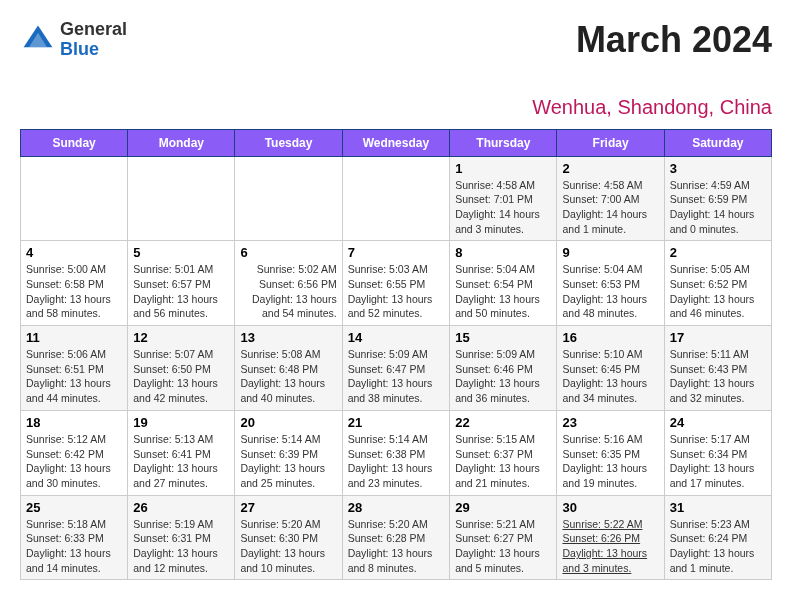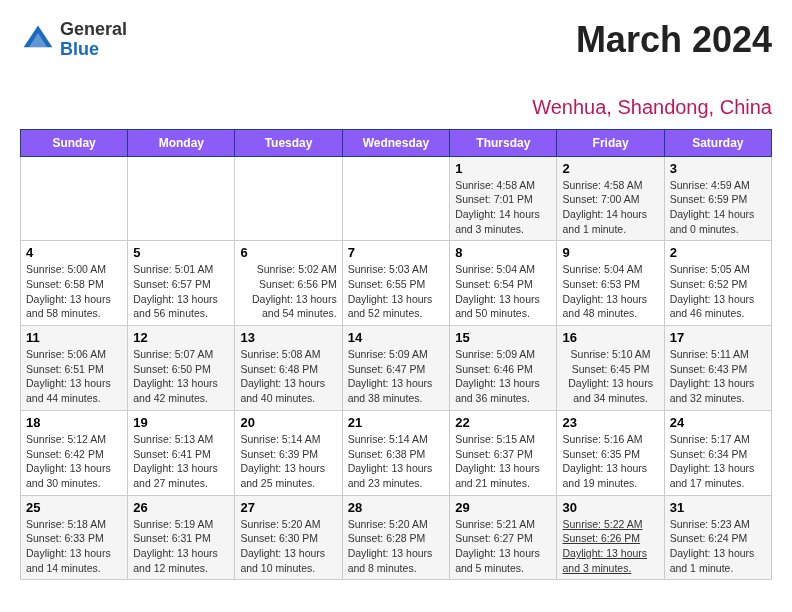--- a/index.html
+++ b/index.html
@@ -226,21 +226,21 @@
         </td>
         <td>
           <span class="day-num">15</span>
           <div class="day-info" style="white-space: pre-line;">Sunrise: 5:09 AM
 Sunset: 6:46 PM
 Daylight: 13 hours
 and 36 minutes.</div>
         </td>
         <td>
           <span class="day-num">16</span>
-          <div class="day-info" style="white-space: pre-line; text-align: center;">Sunrise: 5:10 AM
+          <div class="day-info" style="white-space: pre-line;">Sunrise: 5:10 AM
 Sunset: 6:45 PM
 Daylight: 13 hours
 and 34 minutes.</div>
         </td>
         <td>
           <span class="day-num">17</span>
           <div class="day-info" style="white-space: pre-line;">Sunrise: 5:11 AM
 Sunset: 6:43 PM
 Daylight: 13 hours
 and 32 minutes.</div>

